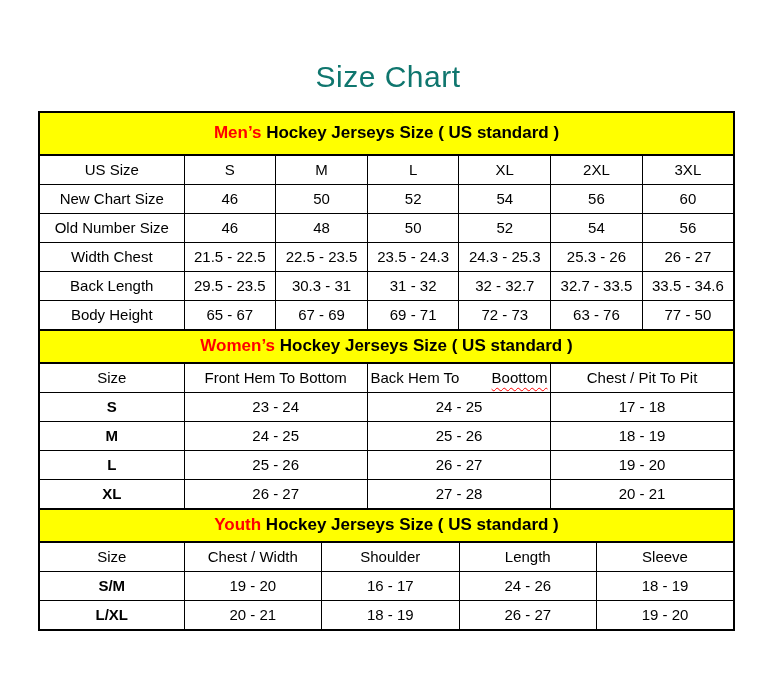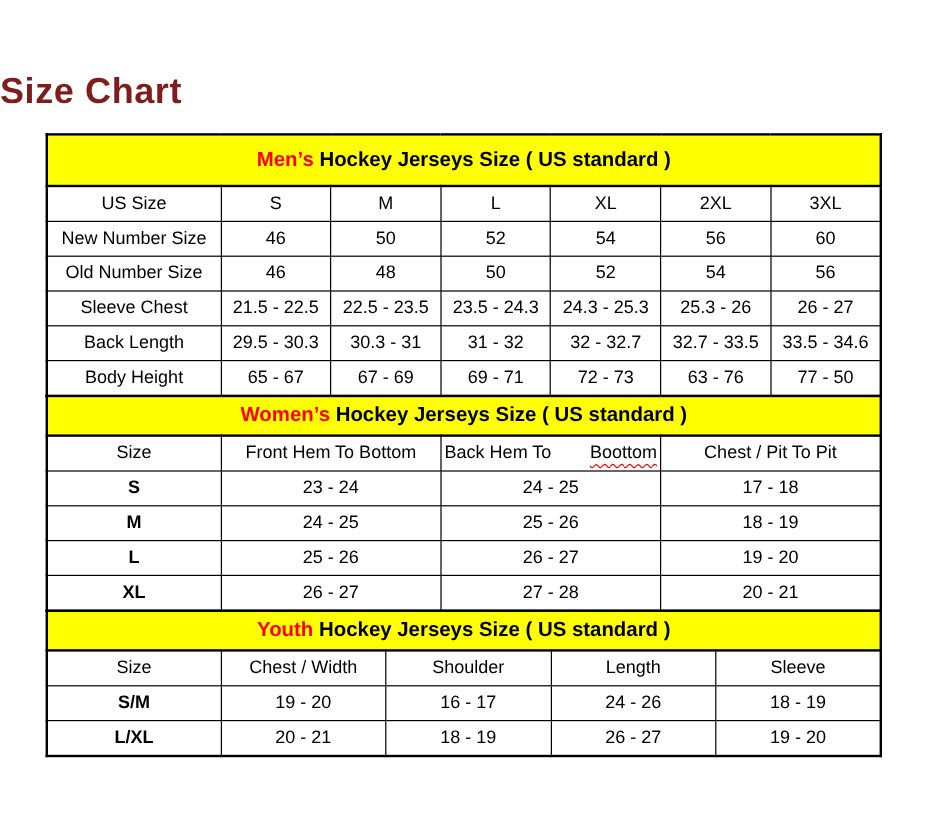--- a/index.html
+++ b/index.html
@@ -7,25 +7,25 @@
     padding: 0;
     background: #ffffff;
     width: 776px;
     height: 692px;
     font-family: "Liberation Sans", "DejaVu Sans", sans-serif;
     color: #000000;
     overflow: hidden;
   }
   .page-title {
     margin: 60px 0 16px 0;
-    text-align: left;
+    text-align: center;
     font-size: 30px;
     line-height: 1.15;
-    font-weight: 700;
-    color: #7f1d1d;
+    font-weight: 400;
+    color: #0f766e;
     letter-spacing: 0.5px;
   }
   .chart-wrap {
     width: 697px;
     margin-left: 38px;
   }
   table.sct {
     border-collapse: collapse;
     table-layout: fixed;
     width: 100%;
@@ -90,49 +90,49 @@
       <tr class="hdr">
         <td>US Size</td>
         <td>S</td>
         <td>M</td>
         <td>L</td>
         <td>XL</td>
         <td>2XL</td>
         <td>3XL</td>
       </tr>
       <tr>
-        <td>New Number Size</td>
+        <td>New Chart Size</td>
         <td>46</td>
         <td>50</td>
         <td>52</td>
         <td>54</td>
         <td>56</td>
         <td>60</td>
       </tr>
       <tr>
         <td>Old Number Size</td>
         <td>46</td>
         <td>48</td>
         <td>50</td>
         <td>52</td>
         <td>54</td>
         <td>56</td>
       </tr>
       <tr>
-        <td>Sleeve Chest</td>
+        <td>Width Chest</td>
         <td>21.5 - 22.5</td>
         <td>22.5 - 23.5</td>
         <td>23.5 - 24.3</td>
         <td>24.3 - 25.3</td>
         <td>25.3 - 26</td>
         <td>26 - 27</td>
       </tr>
       <tr>
         <td>Back Length</td>
-        <td>29.5 - 30.3</td>
+        <td>29.5 - 23.5</td>
         <td>30.3 - 31</td>
         <td>31 - 32</td>
         <td>32 - 32.7</td>
         <td>32.7 - 33.5</td>
         <td>33.5 - 34.6</td>
       </tr>
       <tr>
         <td>Body Height</td>
         <td>65 - 67</td>
         <td>67 - 69</td>

